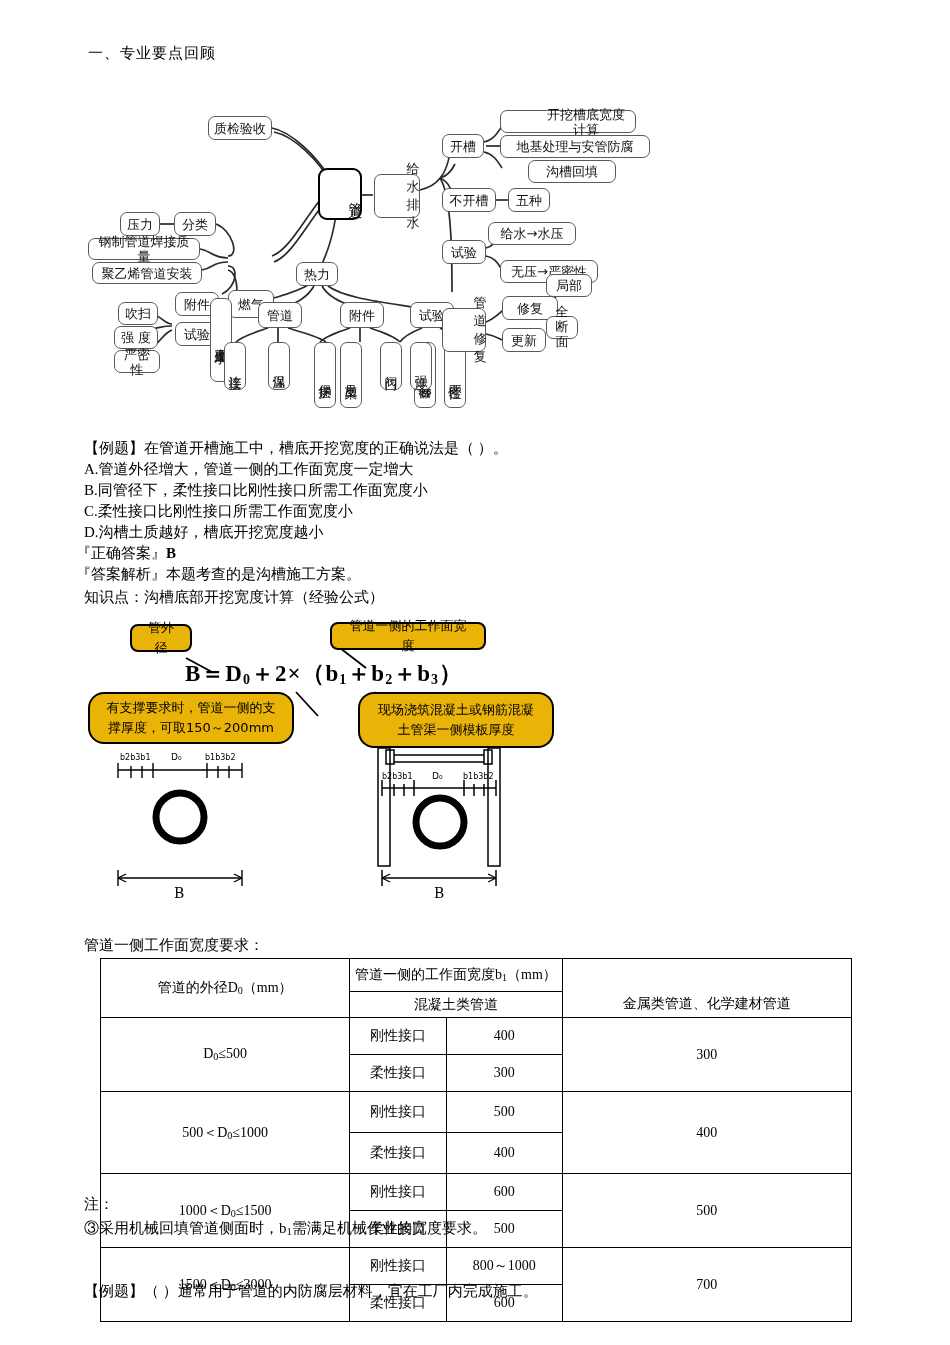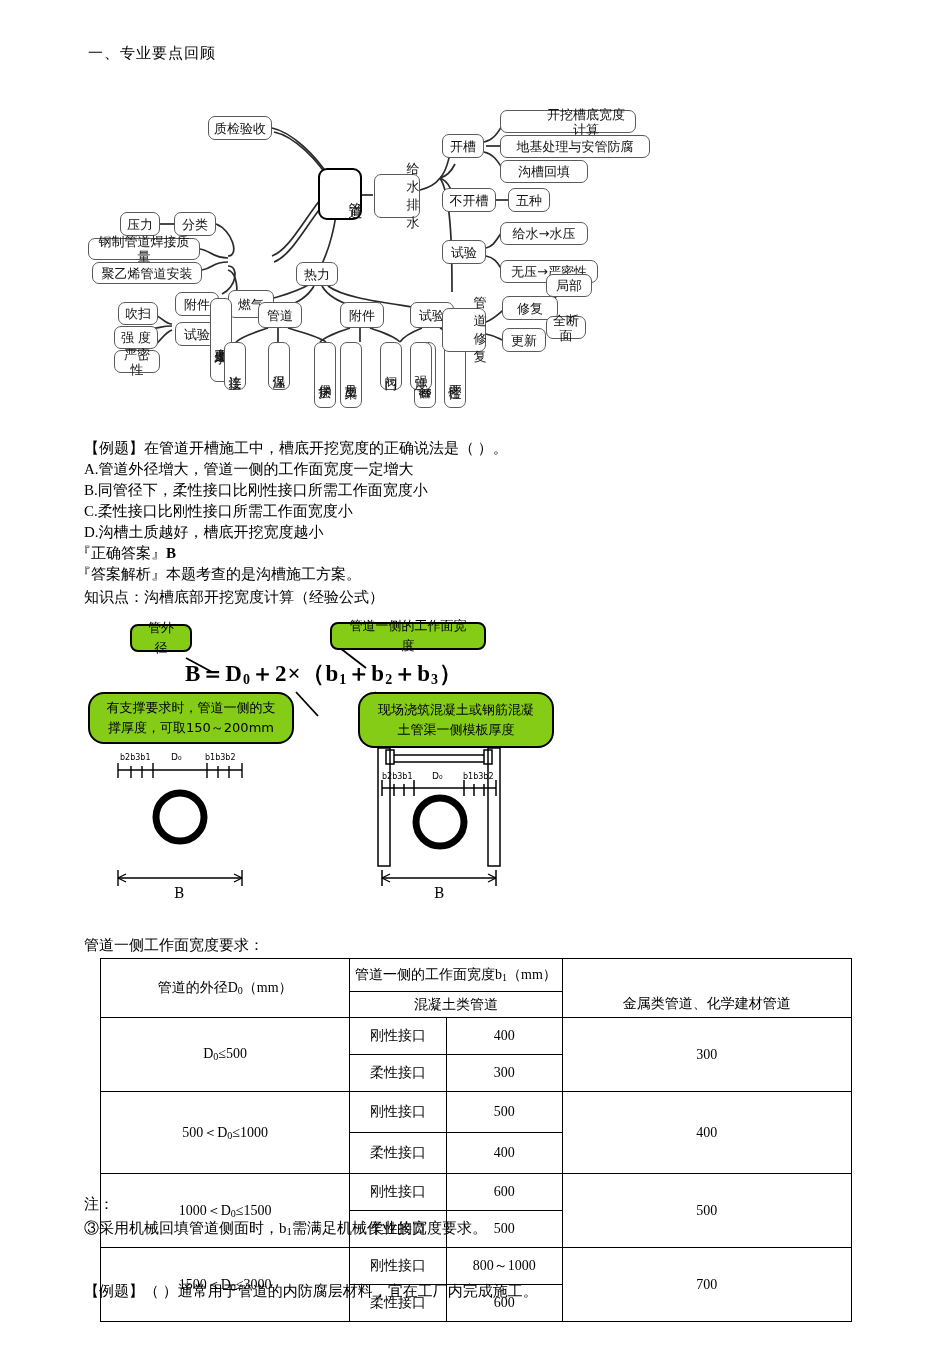--- a/index.html
+++ b/index.html
@@ -37,21 +37,21 @@
     color:#111;
   }
   .mm-node.root{border:2.4px solid #000;border-radius:9px;font-size:14px;}
   .mm-node.vert{writing-mode:vertical-rl;text-orientation:upright;letter-spacing:1px;padding:3px 2px;}
   .mm-node.two{line-height:15px;padding-left:36px;}
 
   
   #kp{position:absolute;left:84px;top:588px;font-size:15px;}
   #formula-area{position:absolute;left:0;top:610px;width:950px;height:320px;}
   .cal-box{
-    position:absolute;border:2px solid #000;border-radius:16px;background:#84cc16;
+    position:absolute;border:2px solid #000;border-radius:16px;background:#eab308;
     font-family:"DejaVu Sans","Liberation Sans",sans-serif;
     font-size:13px;line-height:20px;text-align:center;box-sizing:border-box;
     display:flex;align-items:center;justify-content:center;padding:4px 15px;
   }
   .cal-box.sq{border-radius:8px;}
   .formula{
     position:absolute;left:185px;top:48px;
     font-family:"Liberation Serif","DejaVu Serif",serif;
     font-weight:bold;font-size:23px;letter-spacing:1px;white-space:nowrap;
   }
@@ -187,35 +187,35 @@
 
     <div class="mm-node" style="left:410px;top:242px;width:44px;height:26px;">试验</div>
     <div class="mm-node vert" style="left:410px;top:282px;width:22px;height:48px;">强度</div>
     <div class="mm-node vert" style="left:444px;top:282px;width:22px;height:66px;">严密性</div>
 
     <div class="mm-node two" style="left:374px;top:114px;width:46px;height:44px;line-height:18px;" style2="">给水排水</div>
 
     <div class="mm-node" style="left:442px;top:74px;width:42px;height:24px;">开槽</div>
     <div class="mm-node" style="left:500px;top:50px;width:136px;height:23px;padding-left:40px;">开挖槽底宽度计算</div>
     <div class="mm-node" style="left:500px;top:75px;width:150px;height:23px;">地基处理与安管防腐</div>
-    <div class="mm-node" style="left:500px;top:100px;width:88px;height:23px;">沟槽回填</div>
+    <div class="mm-node" style="left:528px;top:100px;width:88px;height:23px;">沟槽回填</div>
 
     <div class="mm-node" style="left:442px;top:128px;width:54px;height:24px;">不开槽</div>
     <div class="mm-node" style="left:508px;top:128px;width:42px;height:24px;">五种</div>
 
     <div class="mm-node" style="left:442px;top:180px;width:44px;height:24px;">试验</div>
-    <div class="mm-node" style="left:500px;top:162px;width:88px;height:23px;">给水→水压</div>
+    <div class="mm-node" style="left:488px;top:162px;width:88px;height:23px;">给水→水压</div>
     <div class="mm-node" style="left:500px;top:200px;width:98px;height:23px;">无压→严密性</div>
 
     <div class="mm-node two" style="left:442px;top:248px;width:44px;height:44px;line-height:18px;">
         <span style="display:block;width:26px;">管道修复</span>
       </div>
     <div class="mm-node" style="left:502px;top:236px;width:56px;height:24px;">修复</div>
     <div class="mm-node" style="left:546px;top:214px;width:46px;height:23px;">局部</div>
-    <div class="mm-node" style="left:546px;top:256px;width:40px;height:23px;">全断面</div>
+    <div class="mm-node" style="left:546px;top:256px;width:32px;height:23px;font-family:Liberation Mono, monospace;">全断面</div>
     <div class="mm-node" style="left:502px;top:268px;width:44px;height:24px;">更新</div>
   </div>
 
   <div class="qblock" style="top:438px;">【例题】在管道开槽施工中，槽底开挖宽度的正确说法是（    ）。</div>
   <div class="qblock" style="top:459px;">A.管道外径增大，管道一侧的工作面宽度一定增大</div>
   <div class="qblock" style="top:480px;">B.同管径下，柔性接口比刚性接口所需工作面宽度小</div>
   <div class="qblock" style="top:501px;">C.柔性接口比刚性接口所需工作面宽度小</div>
   <div class="qblock" style="top:522px;">D.沟槽土质越好，槽底开挖宽度越小</div>
   <div class="qblock" style="top:543px;left:76px;">
     <span>『正确答案』</span><span style="font-family:'Liberation Serif',serif;font-weight:bold;">B</span>

